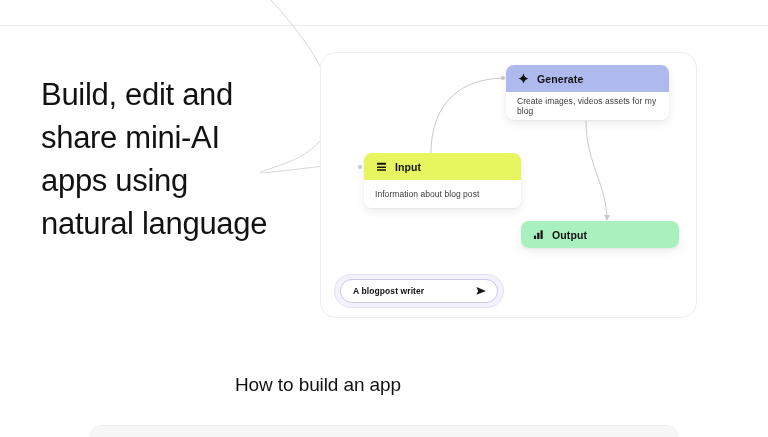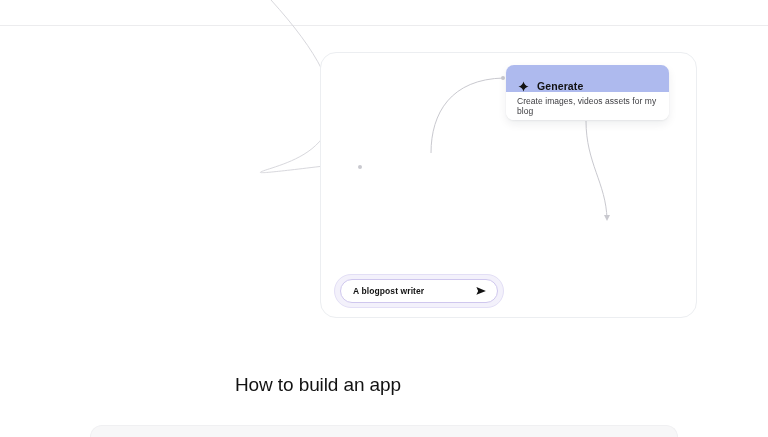--- a/index.html
+++ b/index.html
@@ -127,21 +127,21 @@
     width: 157px;
   }
   #node-input .node-header { background: #e7f65e; }
 
   
   #node-generate {
     left: 185px;  
     top: 12px;    
     width: 163px;
   }
-  #node-generate .node-header { background: #aebaee; align-items: flex-end; }
+  #node-generate .node-header { background: #aebaee; }
 
   
   #node-output {
     left: 200px;  
     top: 168px;   
     width: 158px;
   }
   #node-output .node-header { background: #a8f0bd; }
 
   
@@ -219,54 +219,81 @@
     background: #c9c9cf;
   }
 </style>
 </head>
 <body>
 
 <div class="page">
 
   <div class="top-divider"></div>
 
+  <h1 class="headline">Build, edit and
+share mini-AI
+apps using
+natural language</h1>
 
   <svg class="sweep-curve" viewBox="0 0 768 437" fill="none">
     <path d="M271 0 C 318 52, 340 92, 330 124 C 320 152, 290 162, 272 168 C 250 175, 250 175, 357 162" stroke="#d8d8dd" stroke-width="1" fill="none"></path>
   </svg>
 
   <div class="canvas">
     <div class="canvas-inner">
 
       <svg class="edges" viewBox="0 0 377 266" fill="none">
 
         <path d="M110 100 C 110 60, 130 26, 183 25" stroke="#c9c9cf" stroke-width="1" fill="none"></path>
 
         <path d="M265 68 C 265 110, 285 130, 286 166" stroke="#c9c9cf" stroke-width="1" fill="none"></path>
 
         <path d="M283 162 L 289 162 L 286 168 Z" fill="#c9c9cf"></path>
       </svg>
 
       <div class="dot" style="left:37px; top:112px;"></div>
       <div class="dot" style="left:180px; top:23px;"></div>
 
+      <div class="node" id="node-input">
+        <div class="node-header">
+          <span class="node-icon">
+            <svg viewBox="0 0 12 12" width="11" height="11" fill="none">
+              <rect x="1" y="2" width="10" height="2" rx="0.6" fill="#121212"></rect>
+              <rect x="1" y="6" width="10" height="1.6" rx="0.6" fill="#121212"></rect>
+              <rect x="1" y="9" width="10" height="1.6" rx="0.6" fill="#121212"></rect>
+            </svg>
+          </span>
+          <span>Input</span>
+        </div>
+        <div class="node-body">Information about blog post</div>
+      </div>
 
       <div class="node" id="node-generate">
         <div class="node-header">
           <span class="node-icon">
             <svg viewBox="0 0 12 12" width="11" height="11" fill="none">
               <path d="M6 0.5 C 6.6 3.4, 8.6 5.4, 11.5 6 C 8.6 6.6, 6.6 8.6, 6 11.5 C 5.4 8.6, 3.4 6.6, 0.5 6 C 3.4 5.4, 5.4 3.4, 6 0.5 Z" fill="#121212"></path>
             </svg>
           </span>
           <span>Generate</span>
         </div>
         <div class="node-body">Create images, videos assets for my blog</div>
       </div>
 
       <div class="node" id="node-output">
+        <div class="node-header">
+          <span class="node-icon">
+            <svg viewBox="0 0 12 12" width="11" height="11" fill="none">
+              <rect x="1" y="7" width="2.4" height="4" rx="0.5" fill="#121212"></rect>
+              <rect x="4.6" y="4.2" width="2.4" height="6.8" rx="0.5" fill="#121212"></rect>
+              <rect x="8.2" y="1.4" width="2.4" height="9.6" rx="0.5" fill="#121212"></rect>
+            </svg>
+          </span>
+          <span>Output</span>
+        </div>
       </div>
 
       <div class="prompt-wrap">
         <div class="prompt-pill">
           <span class="prompt-text">A blogpost writer</span>
           <span class="send-icon">
             <svg viewBox="0 0 13 13" width="12" height="12" fill="none">
               <path d="M1.5 2.2 L 11.8 6.4 L 1.5 10.6 L 3.4 6.4 Z" fill="#121212"></path>
             </svg>
           </span>

